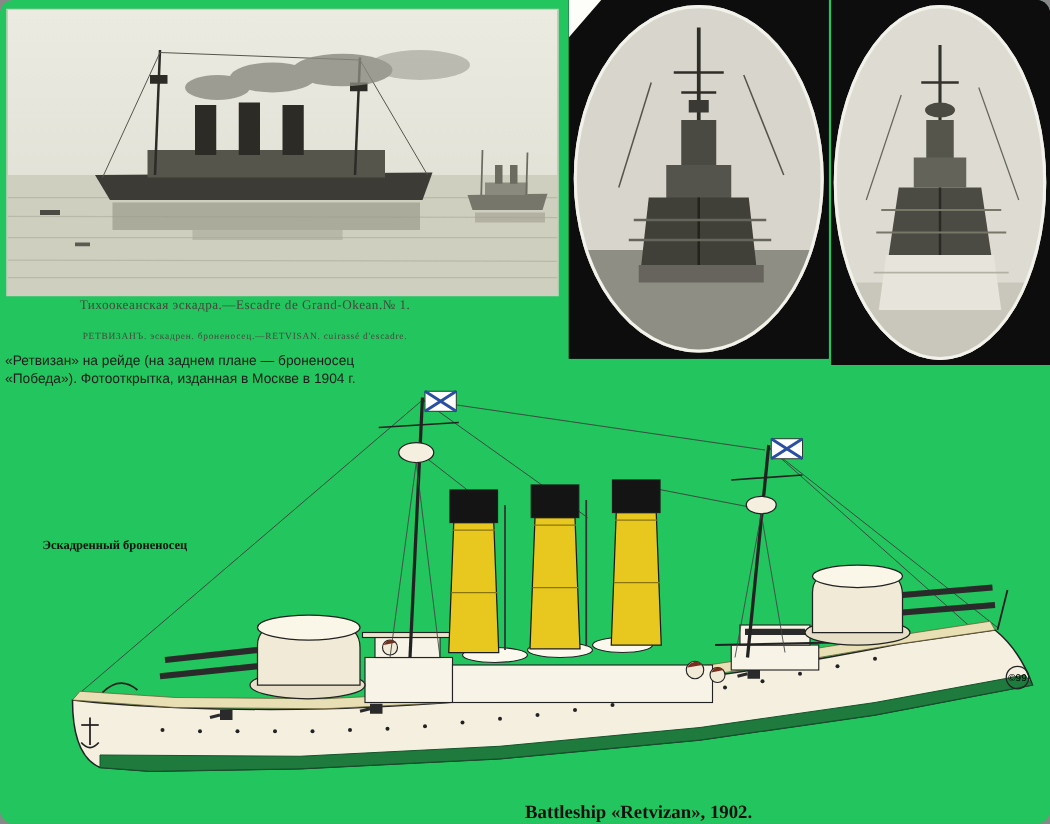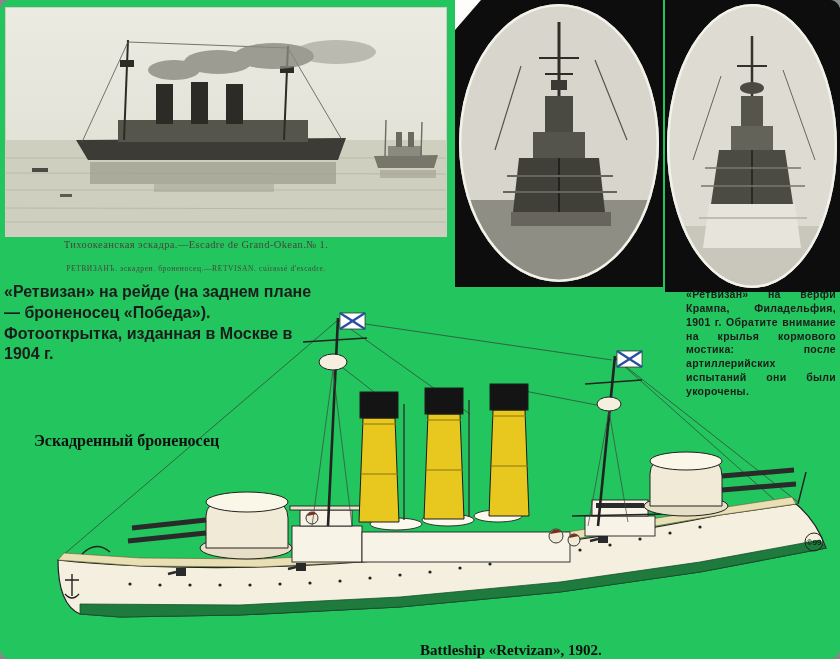--- a/index.html
+++ b/index.html
@@ -13,24 +13,24 @@
   
   .postcard{left:6px;top:8px;width:440px;height:228px;background:#e9e8e0;outline:1px solid #cfcec4;}
   .postcard-caption{left:6px;top:239px;width:380px;text-align:center;font-family:"Liberation Serif",serif;color:#4a463c;}
   .pc-line1{font-size:10.5px;letter-spacing:.4px;}
   .pc-line2{font-size:7.5px;letter-spacing:.6px;margin-top:14px;}
   
   .oval-photo{background:#0d0d0d;}
   .oval-mid{left:455px;top:0px;width:208px;height:287px;}
   .oval-right{left:665px;top:0px;width:175px;height:292px;}
   
-  .caption-left{left:4px;top:282px;width:314px;font-size:16px;line-height:1.3;font-weight:bold;color:#1c1c1c;}
+  .caption-left{left:4px;top:282px;width:314px;font-size:11px;line-height:1.3;font-weight:normal;color:#1c1c1c;}
   .caption-right{left:686px;top:288px;width:150px;font-size:10.5px;line-height:1.32;font-weight:bold;text-align:justify;letter-spacing:.3px;color:#1c1c1c;}
   
-  .title-ru{left:34px;top:430px;font-family:"Liberation Serif",serif;font-weight:bold;font-size:16px;line-height:1.35;color:#111;}
+  .title-ru{left:34px;top:430px;font-family:"Liberation Serif",serif;font-weight:bold;font-size:10px;line-height:1.35;color:#111;}
   .title-en{left:420px;top:630px;font-family:"Liberation Serif",serif;font-weight:bold;font-size:15px;color:#111;margin-top:12px;}
   .illustration{left:0px;top:304px;width:840px;height:356px;}
   svg{display:block;}
 </style>
 </head>
 <body>
 
 <div class="page">
 
   <figure class="abs postcard" style="margin:0">
@@ -155,21 +155,20 @@
           <line x1="34" y1="218" x2="142" y2="218" stroke="#b3b1a4" stroke-width="1.4"></line>
           <line x1="118" y1="70" x2="150" y2="160" stroke="#66655c" stroke-width="1"></line>
           <line x1="56" y1="76" x2="28" y2="160" stroke="#66655c" stroke-width="1"></line>
         </g>
         <ellipse cx="87" cy="146" rx="85" ry="142" fill="none" stroke="#f2f1ea" stroke-width="5"></ellipse>
       </g>
     </svg>
   </figure>
 
   <p class="abs caption-left" style="margin:0">«Ретвизан» на рейде (на заднем плане — броненосец «Победа»). Фотооткрытка, изданная в Москве в 1904 г.</p>
-  <p class="abs caption-right" style="margin:0">«Ретвизан» на верфи Крампа, Филадельфия, 1901 г. Обратите внимание на крылья кормового мостика: после артиллерийских испытаний они были укорочены.</p>
 
   <div class="abs illustration">
     <svg width="840" height="356" viewBox="0 0 840 356">
 
       <g stroke="#3a3a3a" stroke-width="0.7">
         <line x1="338" y1="16" x2="62" y2="252"></line>
         <line x1="338" y1="16" x2="612" y2="56"></line>
         <line x1="338" y1="16" x2="470" y2="110"></line>
         <line x1="615" y1="54" x2="798" y2="198"></line>
         <line x1="615" y1="54" x2="824" y2="240"></line>

